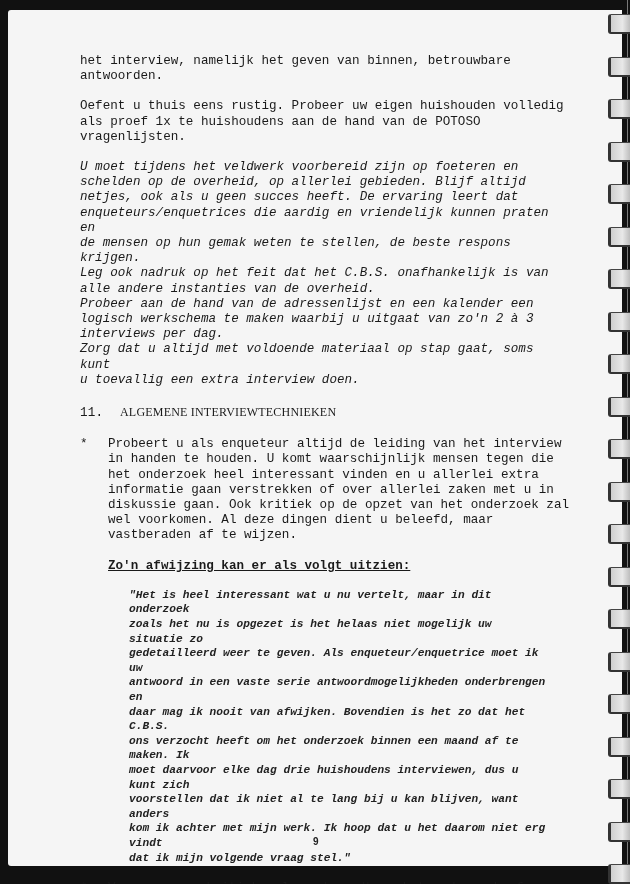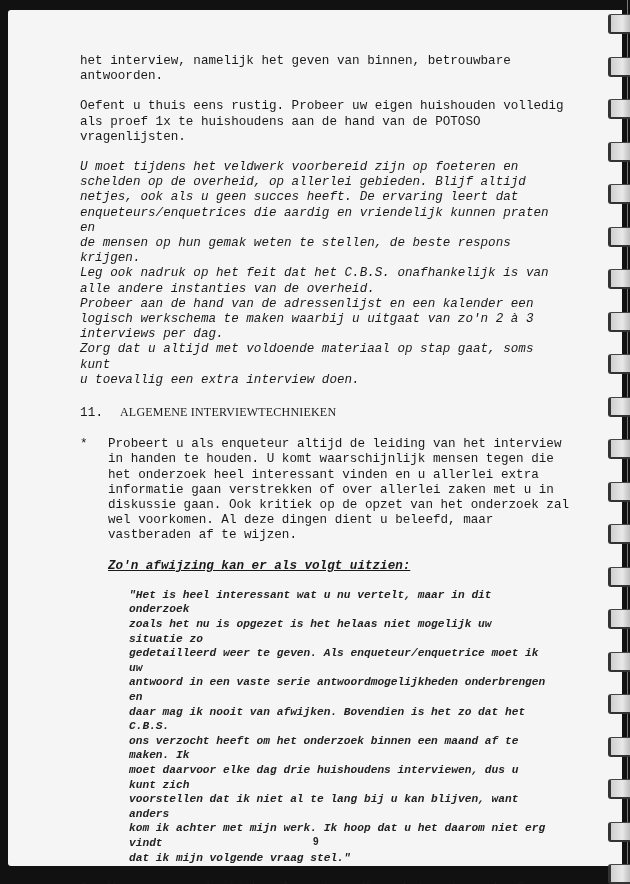--- a/index.html
+++ b/index.html
@@ -53,21 +53,21 @@
     font-family: "Liberation Serif", "DejaVu Serif", serif;
     font-size: 12px;
     letter-spacing: 0.2px;
   }
   .heading .num { display: inline-block; width: 40px; font-family: "Liberation Mono", monospace; font-size: 12.6px; }
   .bullet { position: relative; padding-left: 28px; margin-bottom: 15px; }
   .bullet .star { position: absolute; left: 0; top: 0; }
   .bullet .text { white-space: pre-line; font-family: Liberation Mono, monospace; }
   .subheading {
     margin: 14px 0 14px 28px;
-    font-weight: bold; font-style: italic;
+    font-weight: bold; 
     text-decoration: underline;
   }
   .quote {
     margin: 0 0 16px 49px;
     width: 420px;
     font-family: "Liberation Mono", monospace;
     font-size: 11.2px;
     line-height: 14.6px;
     font-weight: bold;
     font-style: italic;

